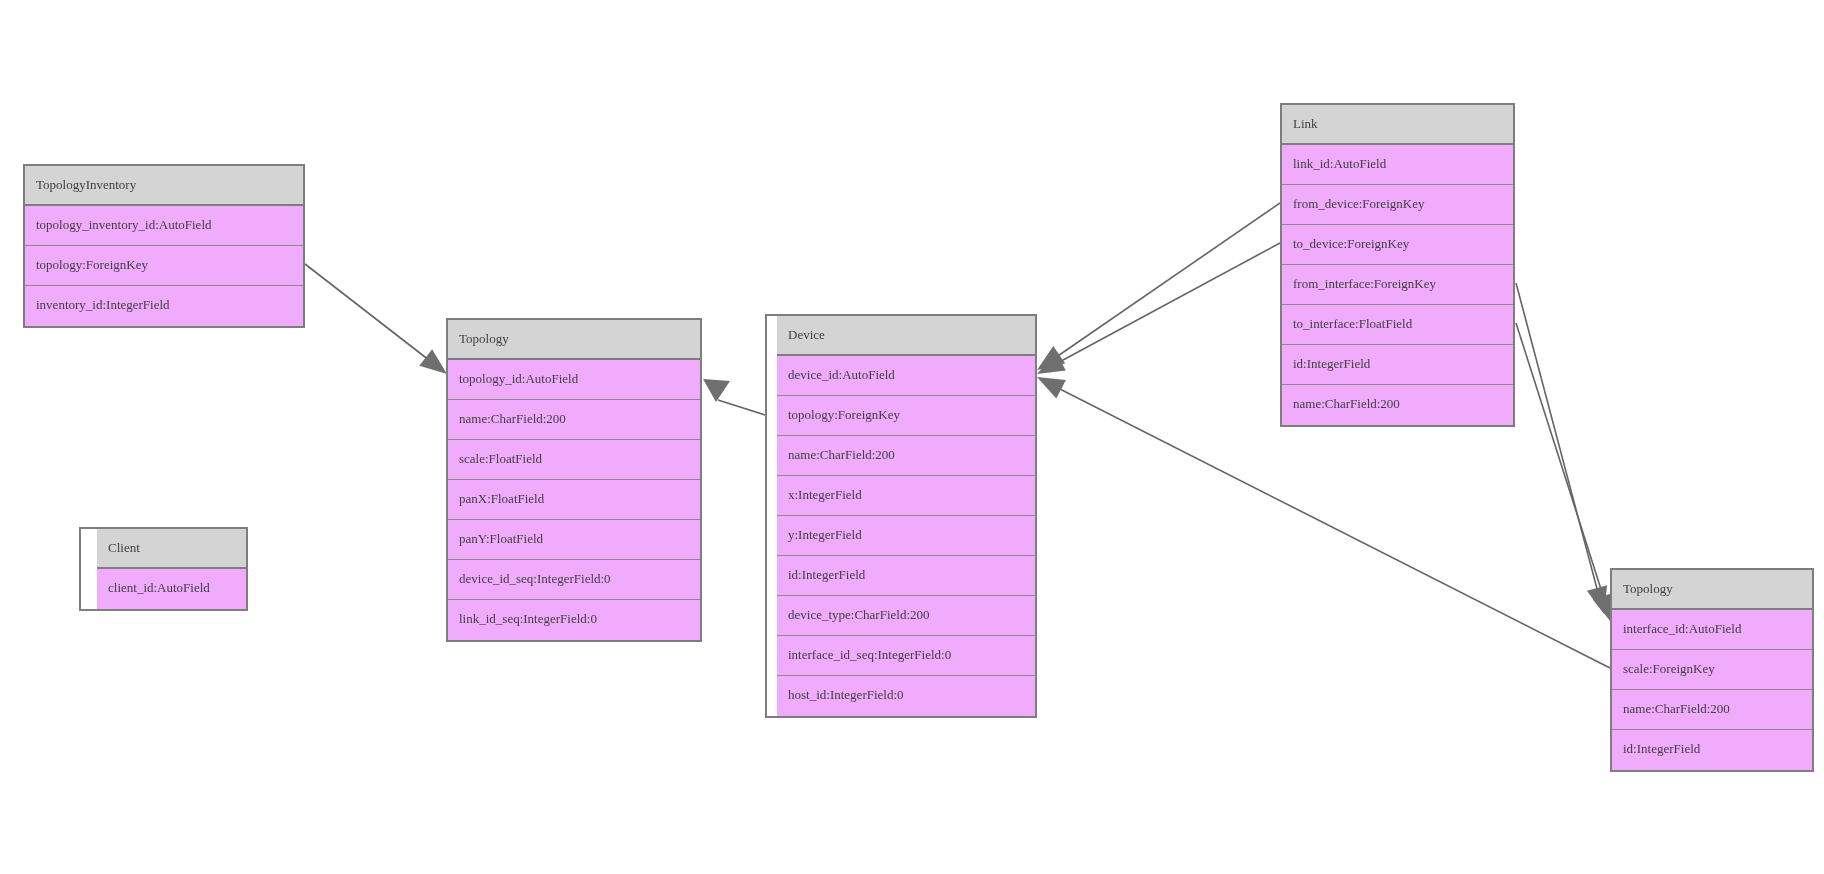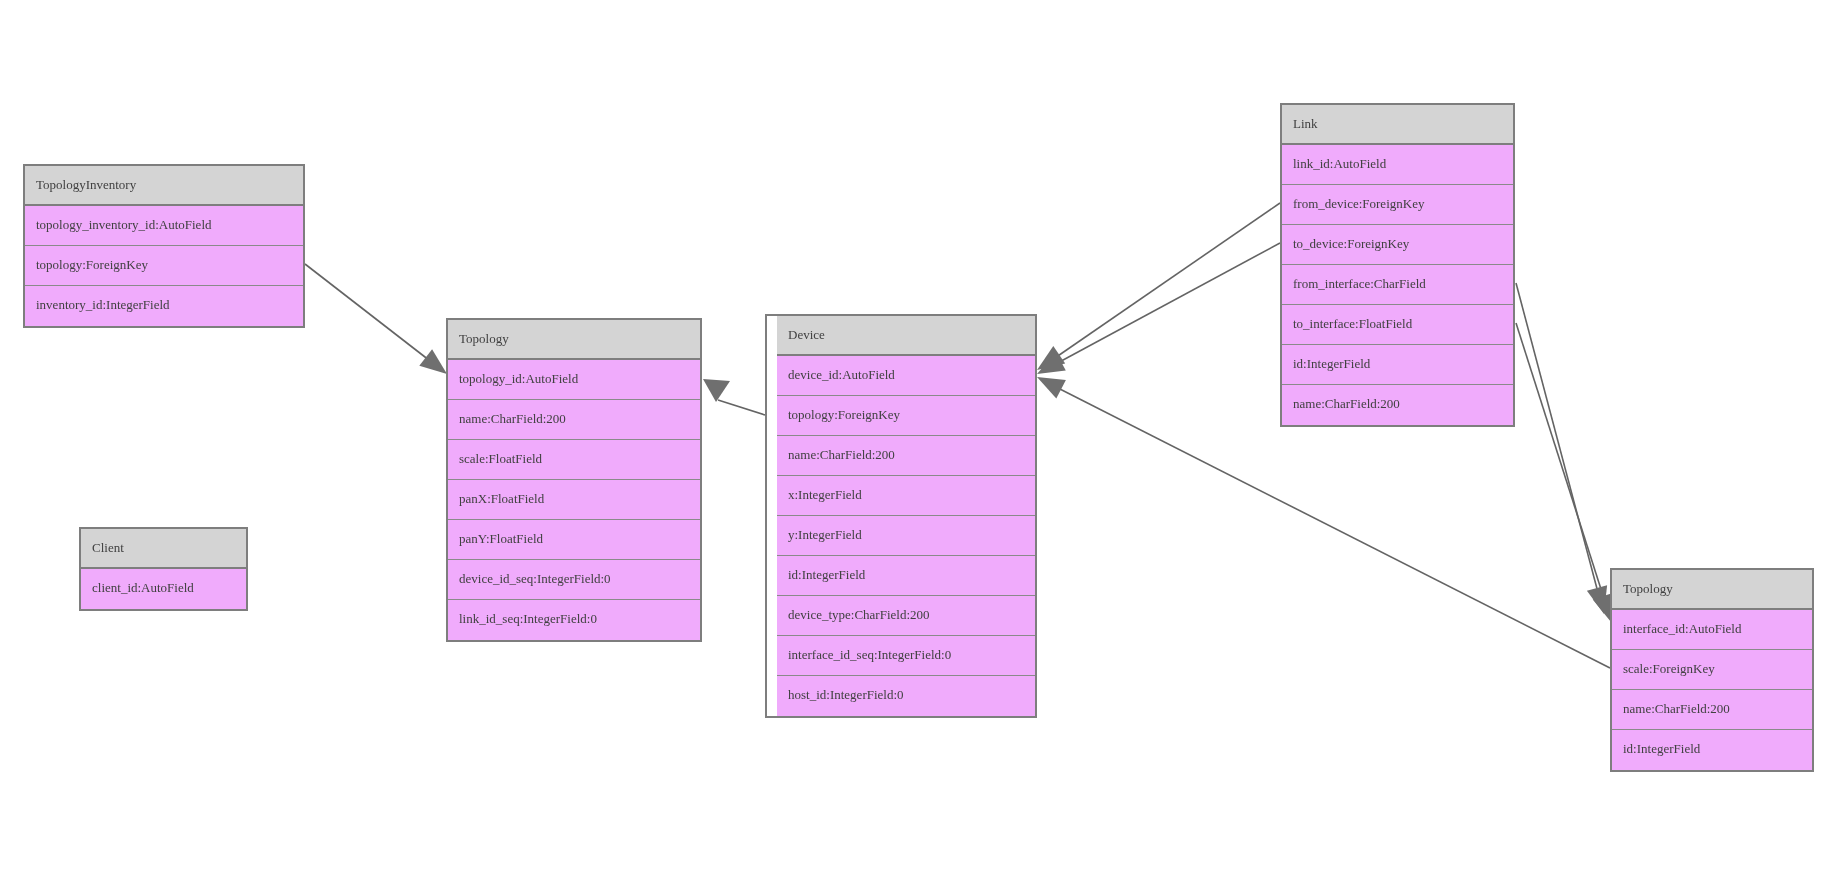--- a/index.html
+++ b/index.html
@@ -88,21 +88,21 @@
     <div class="th">Topology</div>
     <div class="tr">topology_id:AutoField</div>
     <div class="tr">name:CharField:200</div>
     <div class="tr">scale:FloatField</div>
     <div class="tr">panX:FloatField</div>
     <div class="tr">panY:FloatField</div>
     <div class="tr">device_id_seq:IntegerField:0</div>
     <div class="tr">link_id_seq:IntegerField:0</div>
   </div>
 
-  <div class="table" style="left:79px; top:527px; width:169px;">
+  <div class="table" style="left:79px; top:527px; width:169px;padding-left:16px;">
     <div class="th">Client</div>
     <div class="tr">client_id:AutoField</div>
   </div>
 
   <div class="table" style="left:765px; top:314px; width:272px;padding-left:10px;">
     <div class="th">Device</div>
     <div class="tr">device_id:AutoField</div>
     <div class="tr">topology:ForeignKey</div>
     <div class="tr">name:CharField:200</div>
     <div class="tr">x:IntegerField</div>
@@ -111,21 +111,21 @@
     <div class="tr">device_type:CharField:200</div>
     <div class="tr">interface_id_seq:IntegerField:0</div>
     <div class="tr">host_id:IntegerField:0</div>
   </div>
 
   <div class="table" style="left:1280px; top:103px; width:235px;">
     <div class="th">Link</div>
     <div class="tr">link_id:AutoField</div>
     <div class="tr">from_device:ForeignKey</div>
     <div class="tr">to_device:ForeignKey</div>
-    <div class="tr">from_interface:CharField</div>
+    <div class="tr">from_interface:ForeignKey</div>
     <div class="tr">to_interface:FloatField</div>
     <div class="tr">id:IntegerField</div>
     <div class="tr">name:CharField:200</div>
   </div>
 
   <div class="table" style="left:1610px; top:568px; width:204px;">
     <div class="th">Topology</div>
     <div class="tr">interface_id:AutoField</div>
     <div class="tr">scale:ForeignKey</div>
     <div class="tr">name:CharField:200</div>

